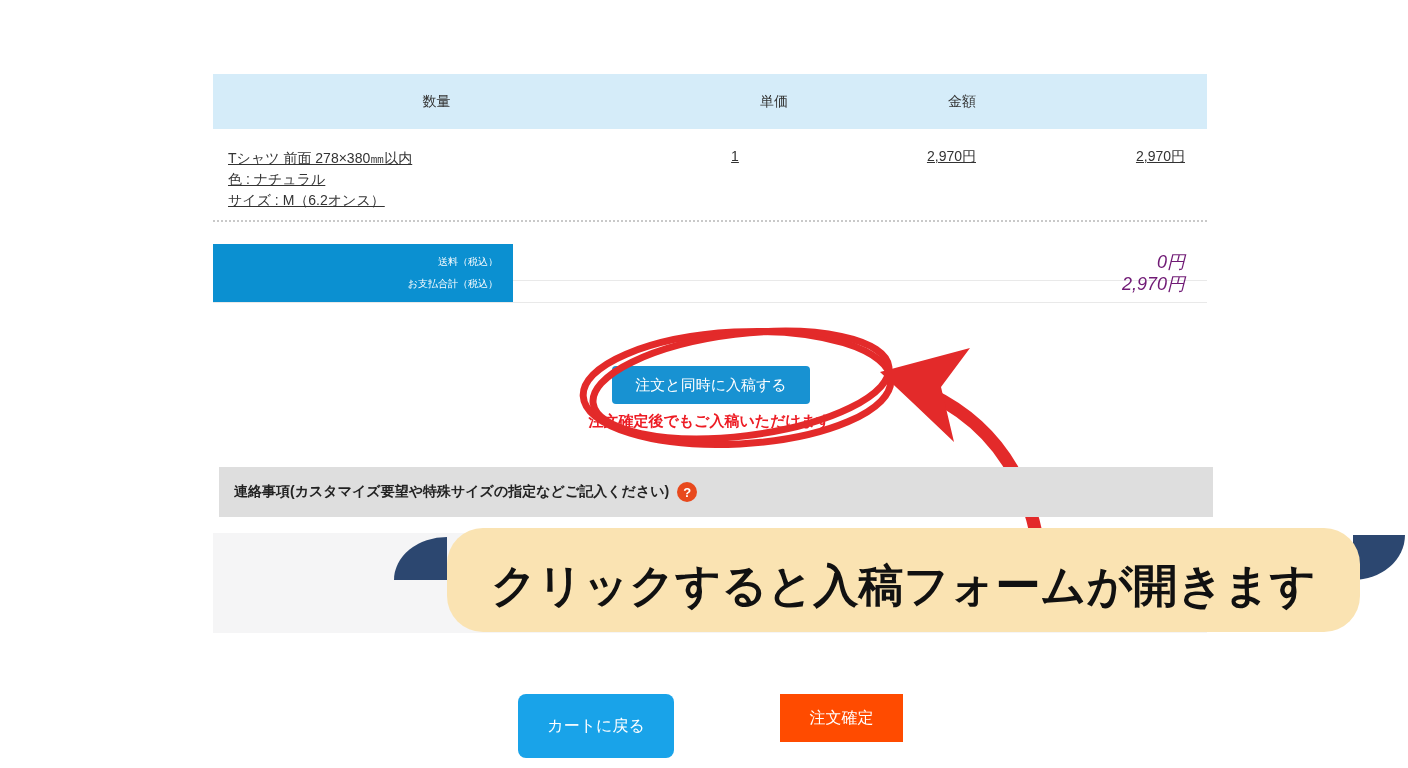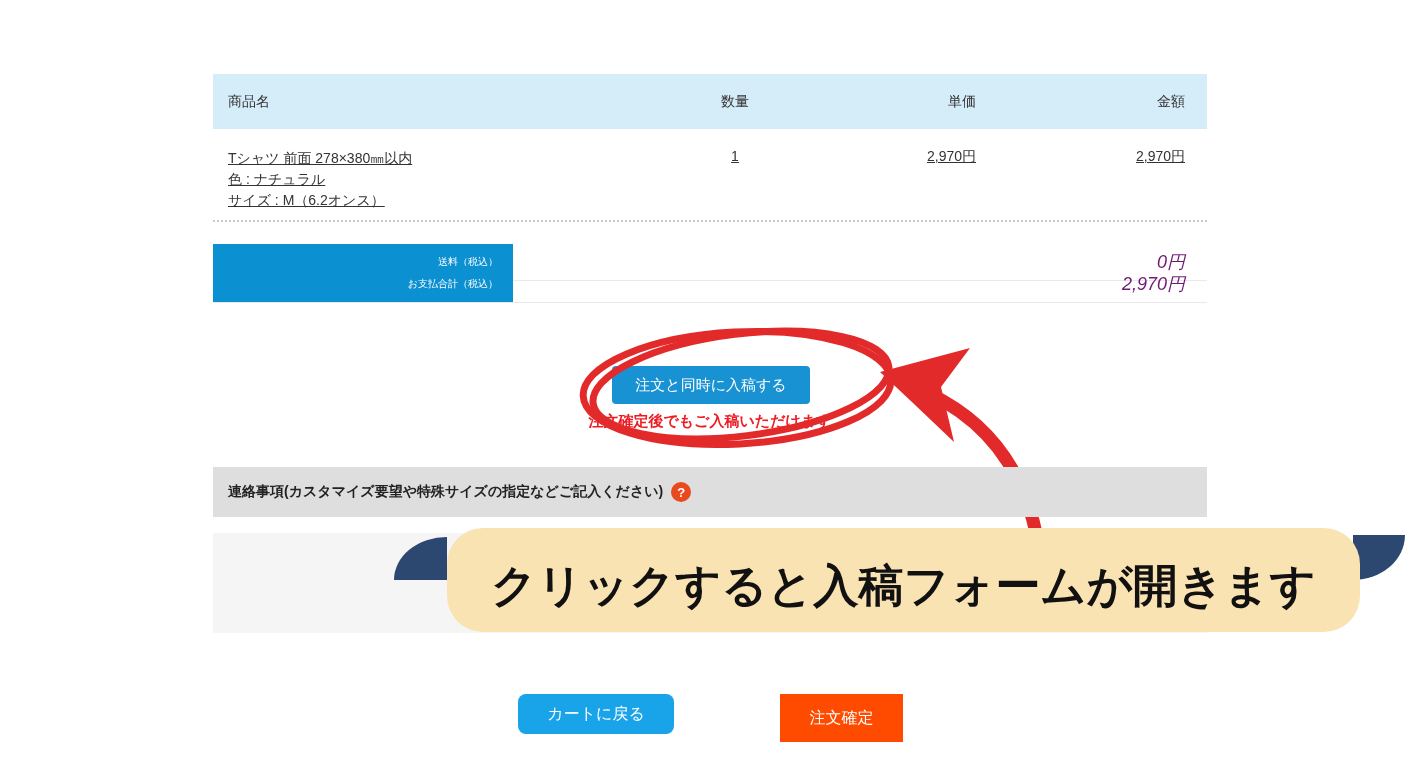--- a/index.html
+++ b/index.html
@@ -7,21 +7,21 @@
   body { font-family: "Liberation Sans", "DejaVu Sans", sans-serif; color: #333; }
   .stage { position: relative; width: 1408px; height: 768px; background: #fff; overflow: hidden; }
 
   
   .sec-header {
     position: absolute; left: 213px; width: 994px; background: #e0e0e0;
     display: flex; align-items: center; padding-left: 15px;
     font-size: 14px; font-weight: bold; color: #222;
   }
   .hdr-order { top: 10px; height: 42px; }
-  .hdr-notes { top: 467px; height: 50px; background: #dedede; }
+  .hdr-notes { top: 467px; height: 50px; background: #dedede; margin-left: 6px; }
   .help-badge {
     display: inline-flex; align-items: center; justify-content: center;
     width: 20px; height: 20px; border-radius: 50%; background: #e8491d;
     color: #fff; font-size: 13px; font-weight: bold; margin-left: 8px; cursor: pointer;
   }
 
   
   .tbl-head {
     position: absolute; left: 213px; top: 74px; width: 994px; height: 55px;
     background: #d5ecf9; display: grid; grid-template-columns: 1fr 150px 188px 209px;
@@ -90,38 +90,37 @@
     position: absolute; left: 447px; top: 528px; width: 913px; height: 104px;
     background: #fae3b2; border-radius: 36px;
     display: flex; align-items: center; justify-content: center;
   }
   .callout-text {
     font-size: 45px; font-weight: 900; color: #111; letter-spacing: 0px; white-space: nowrap; margin-top: 12px;
   }
 
   
   .btn-cart {
-    position: absolute; left: 518px; top: 694px; width: 156px; height: 40px;
+    position: absolute; left: 518px; top: 694px; width: 156px; height: 64px;
     background: #19a3e9; color: #fff; font-size: 16px; border: none; border-radius: 8px;
     cursor: pointer; font-family: inherit;
   }
   .btn-confirm {
     position: absolute; left: 780px; top: 694px; width: 123px; height: 48px;
     background: #ff4b00; color: #fff; font-size: 16px; border: none; border-radius: 0;
     cursor: pointer; font-family: inherit;
   }
 </style>
 </head>
 <body>
 
 <div class="stage">
 
 
   <div class="tbl-head">
-    <div class="cell-name">商品名</div>
     <div class="cell-center">数量</div>
     <div class="cell-right">単価</div>
     <div class="cell-right">金額</div>
   </div>
 
   <div class="tbl-row">
     <div class="cell-name">
       <span class="name-line">Tシャツ 前面 278×380㎜以内</span>
       <span class="name-line">色 : ナチュラル</span>
       <span class="name-line">サイズ : M（6.2オンス）</span>

